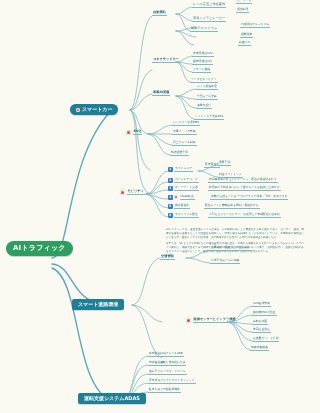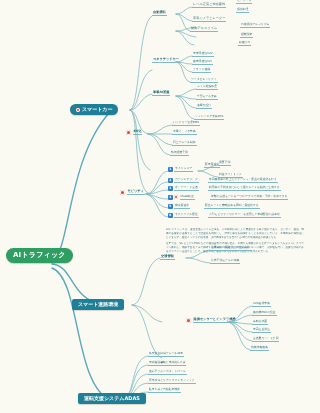--- a/index.html
+++ b/index.html
@@ -139,21 +139,21 @@
       <path d="M228,322 C240,324 238,348 250,350"></path>
 
       <path d="M122,399 C136,399 130,358 148,356"></path>
       <path d="M122,399 C136,399 130,366 148,365"></path>
       <path d="M122,399 C136,399 132,375 148,374"></path>
       <path d="M122,399 C136,400 132,384 148,383"></path>
       <path d="M122,399 C136,400 134,392 148,392"></path>
     </g>
   </svg>
 
-  <div class="node root" style="left:6px;top:248px;">AIトラフィック</div>
+  <div class="node root" style="left:6px;top:241px;">AIトラフィック</div>
 
   <div class="node main" style="left:70px;top:104px;display:flex;align-items:center;gap:2px;">
     <span class="dot-red sm"></span>
     <span>スマートカー</span>
   </div>
 
   <div class="node main sq" style="left:72px;top:299px;">スマート道路環境</div>
 
   <div class="node main sq" style="left:78px;top:393px;">運転支援システムADAS</div>
 

